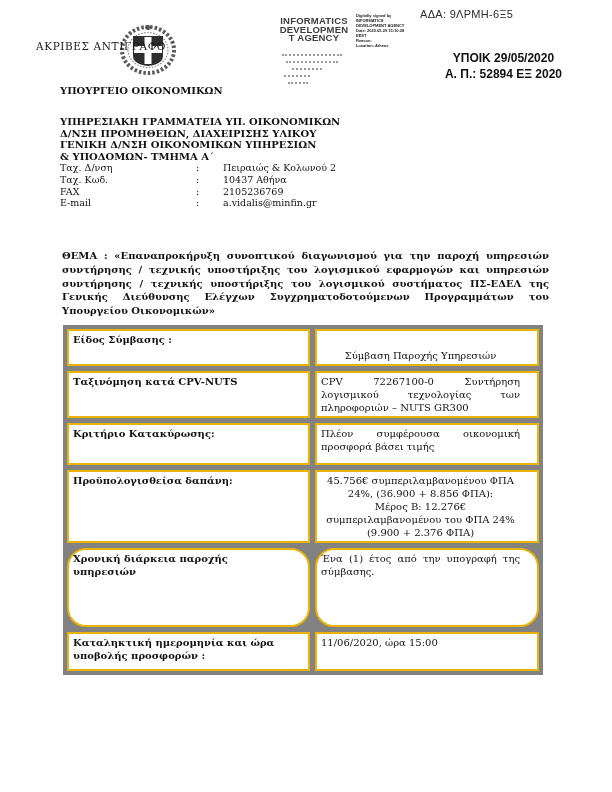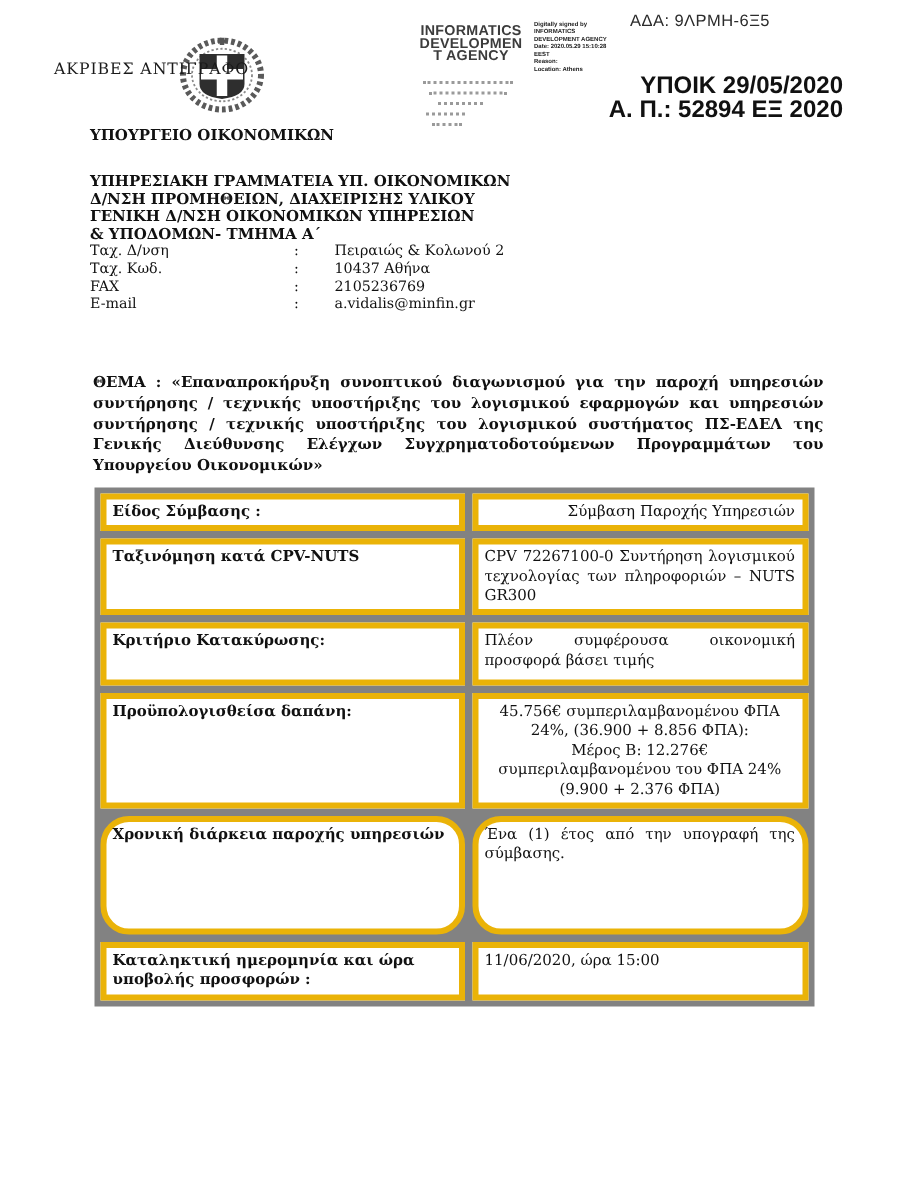--- a/index.html
+++ b/index.html
@@ -27,51 +27,51 @@
   .ida-artifact i:nth-child(1){width:60px;}
   .ida-artifact i:nth-child(2){width:52px;margin-left:4px;}
   .ida-artifact i:nth-child(3){width:30px;margin-left:10px;}
   .ida-artifact i:nth-child(4){width:26px;margin-left:2px;}
   .ida-artifact i:nth-child(5){width:20px;margin-left:6px;}
   .ida-details{
     position:absolute;left:356px;top:13px;width:66px;
     font-family:"Liberation Sans",sans-serif;font-size:4px;line-height:5px;color:#222;font-weight:bold;
   }
   .ref-block{
-    position:absolute;right:50px;top:50px;text-align:right;
-    font-family:"Liberation Sans",sans-serif;font-weight:bold;font-size:16px;line-height:16px;color:#111;margin-left:47px;
+    position:absolute;right:50px;top:50px;text-align:center;
+    font-family:"Liberation Sans",sans-serif;font-weight:bold;font-size:12px;line-height:16px;color:#111;margin-left:47px;
   }
   
   .org-primary{position:absolute;left:60px;top:85px;font-weight:bold;font-size:10px;line-height:12px;}
   .org-secondary{position:absolute;left:60px;top:116px;font-weight:bold;font-size:10px;line-height:11.5px;}
   .contact{position:absolute;left:60px;top:162px;font-size:9.5px;line-height:11.8px;}
   .contact .crow{display:flex;}
   .contact .clabel{width:136px;}
   .contact .csep{width:27px;}
   
   .subject{
     position:absolute;left:62px;top:249px;width:487px;
     font-weight:bold;font-size:10px;line-height:13.8px;text-align:justify;
   }
   
   .itable{position:absolute;left:63px;top:325px;width:480px;background:#828282;padding:4px;box-sizing:border-box;}
   .trow{display:flex;margin-bottom:5px;}
   .trow:last-child{margin-bottom:0;}
-  .tcell{background:#fff;border:4px solid #eab308;box-sizing:border-box;padding:2px 5px 2px 4px;font-size:10px;line-height:13px;}
+  .tcell{background:#fff;border:2px solid #eab308;box-sizing:border-box;padding:2px 17px 2px 4px;font-size:10px;line-height:13px;}
   .tlabel{width:243px;margin-right:5px;font-weight:bold;flex:none;}
   .tvalue{flex:1;}
   .tvalue .vline{text-align:justify;}
   .trow:nth-child(1) .tcell{min-height:25px;}
   .trow:nth-child(2) .tcell{min-height:39px;}
   .trow:nth-child(3) .tcell{min-height:42px;}
   .trow:nth-child(4) .tcell{min-height:23px;}
   .trow:nth-child(5) .tcell{min-height:79px;border-radius:19px;}
   .trow:nth-child(6) .tcell{min-height:39px;}
   .trow:nth-child(7) .tcell{min-height:29px;}
-  .trow:nth-child(1) .tvalue .vline{text-align:right;}
+  .trow:nth-child(1) .tvalue .vline{text-align:center;margin-top:16px;}
   .trow:nth-child(4) .tvalue .vline,
   .trow:nth-child(7) .tvalue .vline{text-align:center;}
 </style>
 </head>
 <body>
 
 <div class="page">
 
   <div class="ada-line">ΑΔΑ: 9ΛΡΜΗ-6Ξ5</div>
 

